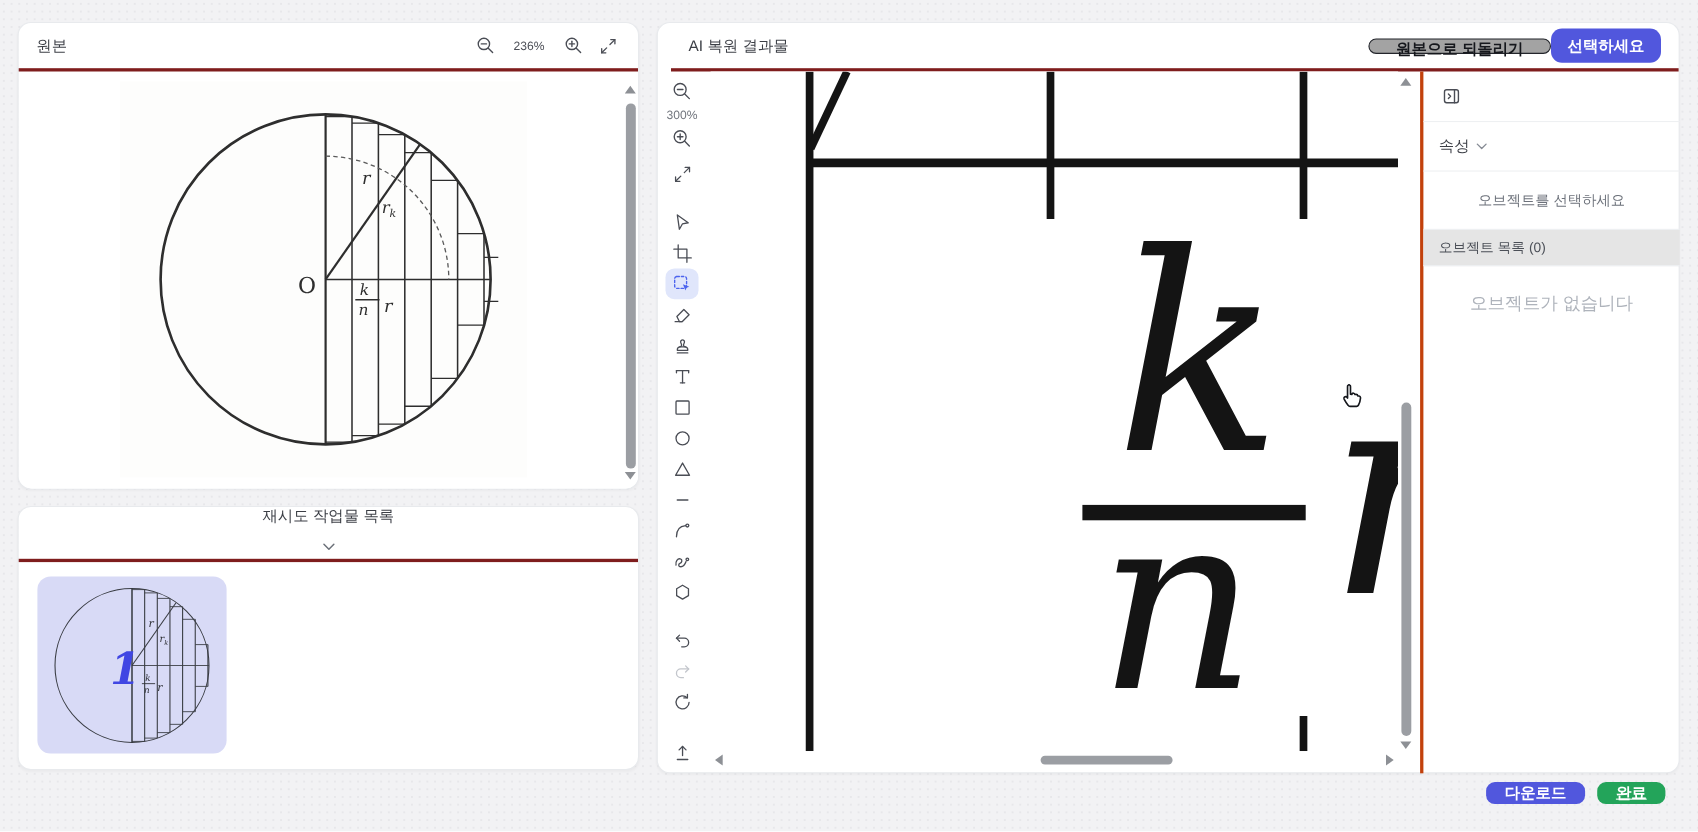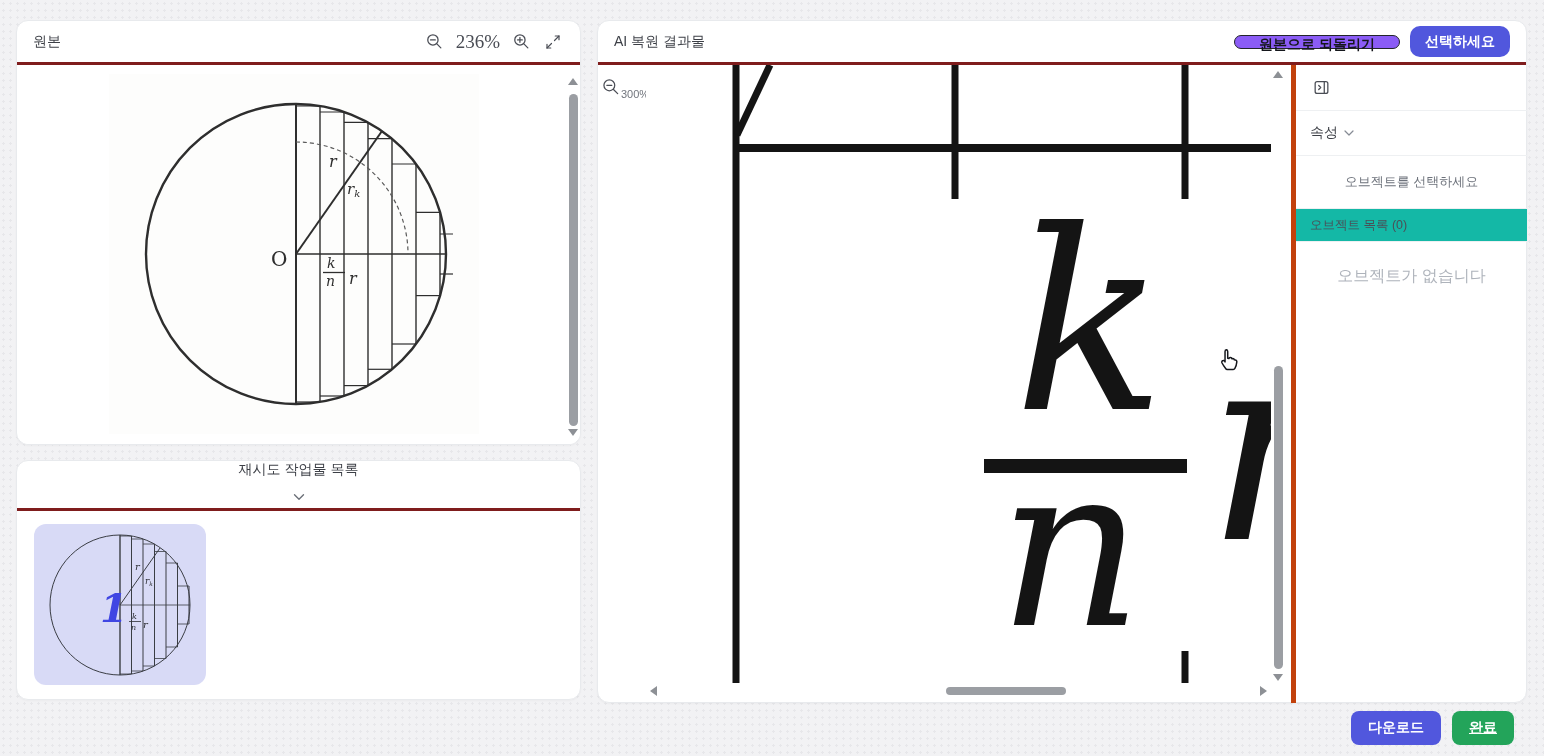--- a/index.html
+++ b/index.html
@@ -13,21 +13,21 @@
           box-shadow:0 1px 2px rgba(20,22,30,.03); }
   .hdr { display:flex; align-items:center; height:44px; padding:0 16px;
          border-bottom:3px solid #7f1d1d; font-size:14px; font-weight:500; color:#3c3f46; }
   .hdr .spacer { flex:1; }
 
   
   .card-original { left:16px; top:20px; width:565px; height:425px; }
   .card-retry    { left:16px; top:460px; width:565px; height:240px; }
 
   .zoomctl { display:flex; align-items:center; gap:10px; color:#4a4d55; }
-  .zoomctl .pct { font-size:19px; color:#4a4d55; min-width:38px; text-align:center;font-family:Liberation Serif, serif; }
+  .zoomctl .pct { font-size:11px; color:#4a4d55; min-width:38px; text-align:center; }
   .iconbtn { width:22px; height:22px; display:flex; align-items:center; justify-content:center;
              cursor:pointer; border-radius:5px; }
   .iconbtn svg { stroke:#4a4d55; fill:none; stroke-width:1.6; stroke-linecap:round; stroke-linejoin:round; }
 
   .orig-body { position:absolute; left:1px; top:45px; width:562px; height:378px; overflow:hidden;
                border-radius:0 0 11px 11px; background:#fff; }
   .orig-img { position:absolute; left:91px; top:8px; width:370px; height:360px; background:#fdfdfc; }
 
   
   .vscroll1 { position:absolute; left:548px; top:6px; width:14px; height:366px; }
@@ -35,56 +35,56 @@
   .tri { width:0; height:0; position:absolute; }
   .tri.up    { border-left:5px solid transparent; border-right:5px solid transparent; border-bottom:7px solid #8d9095; left:2px; top:6px; }
   .tri.down  { border-left:5px solid transparent; border-right:5px solid transparent; border-top:7px solid #8d9095; left:2px; bottom:2px; }
 
   .retry-hdr { height:50px;flex-direction:column; }
   .thumb-tile { position:absolute; left:17px; top:63px; width:172px; height:161px;
                 background:#d8daf6; border-radius:12px; cursor:pointer; overflow:hidden; }
 
   
   .card-editor { left:597px; top:20px; width:930px; height:683px; }
-  .editor-hdr { justify-content:space-between; gap:10px; }
+  .editor-hdr { justify-content:space-between; gap:0;margin-left:12px; }
   .btn { font-family:inherit; cursor:pointer; border:none; border-radius:10px; font-size:14px; font-weight:700; }
-  .btn-revert { height:14px; padding:0 24px; background:#8b5cf6; color:#15171c; border:1.5px solid #23252b; }
+  .btn-revert { height:14px; padding:0 24px; background:#a3a3a3; color:#15171c; border:1.5px solid #23252b; }
   .btn-save   { height:31px; padding:0 15px; background:#5157dd; color:#fff; }
 
-  .toolbar { position:absolute; left:3px; top:48px; width:38px; display:flex; flex-direction:row;
-             align-items:flex-end; }
+  .toolbar { position:absolute; left:3px; top:48px; width:38px; display:flex; flex-direction:column;
+             align-items:center; }
   .tool { width:30px; height:28px; display:flex; align-items:center; justify-content:center;
           cursor:pointer; border-radius:8px; margin-bottom:0; }
   .tool svg { stroke:#4a4d55; fill:none; stroke-width:1.5; stroke-linecap:round; stroke-linejoin:round; }
   .tool.active { background:#e0e6fb; }
   .tool.active svg { stroke:#4c63ee; }
   .tool.disabled svg { stroke:#c3c6cc; }
   .zlabel { font-size:11px; color:#71757d; margin:2px 0 1px 0; }
   .tb-gap { height:16px; }
 
   .canvas { position:absolute; left:48px; top:44px; width:625px; height:618px; background:#fff; overflow:hidden; }
   .canvas svg text { font-family:"DejaVu Serif","Liberation Serif",serif; font-style:italic; fill:#141414; }
 
   .vscroll2 { position:absolute; left:673px; top:44px; width:14px; height:618px; }
   .vscroll2 .thumb { position:absolute; left:3px; top:301px; width:9px; height:303px; background:#9b9ea3; border-radius:5px; }
   .hscroll { position:absolute; left:48px; top:662px; width:625px; height:16px; }
   .hscroll .thumb { position:absolute; left:300px; top:4px; width:120px; height:8px; background:#9b9ea3; border-radius:4px; }
   .tri.left  { border-top:5px solid transparent; border-bottom:5px solid transparent; border-right:7px solid #8d9095; left:4px; top:3px; }
   .tri.right { border-top:5px solid transparent; border-bottom:5px solid transparent; border-left:7px solid #8d9095; right:4px; top:3px; }
 
-  .sidebar { position:absolute; left:693px; top:44px; width:236px; height:638px; border-left:5px solid #c2410c; }
+  .sidebar { position:absolute; left:693px; top:44px; width:236px; height:638px; border-left:3px solid #c2410c; }
   .sb-row { display:flex; align-items:center; padding:0 14px; border-bottom:1px solid #eef0f2; }
   .sb-collapse { height:46px; }
   .sb-props { height:45px; font-size:14px; font-weight:500; color:#3c3f46; }
   .sb-prompt { height:53px; justify-content:center; font-size:13px; color:#6d727b;align-items:center; }
-  .sb-listhdr { height:33px; font-size:12.5px; color:#4b4f57; background:#14b8a6; }
+  .sb-listhdr { height:33px; font-size:12.5px; color:#4b4f57; background:#e5e5e5; }
   .sb-empty { padding-top:24px; text-align:center; font-size:16px; color:#aeb3bb; }
 
   .footer { position:absolute; right:30px; top:711px; display:flex; gap:11px; }
-  .btn-foot { height:34px; border-radius:8px; color:#fff; font-size:14px; font-weight:700; padding:0 17px; }
+  .btn-foot { height:20px; border-radius:8px; color:#fff; font-size:14px; font-weight:700; padding:0 17px; }
   .btn-download { background:#5157dd; }
   .btn-retryq   { background:#e8473d; }
   .btn-done     { background:#23a45a;text-decoration:underline; }
 
   .cursor-overlay { position:absolute; left:618px; top:326px; width:26px; height:30px; pointer-events:none; z-index:5; }
 </style>
 </head>
 <body>
 
 <div class="page">

